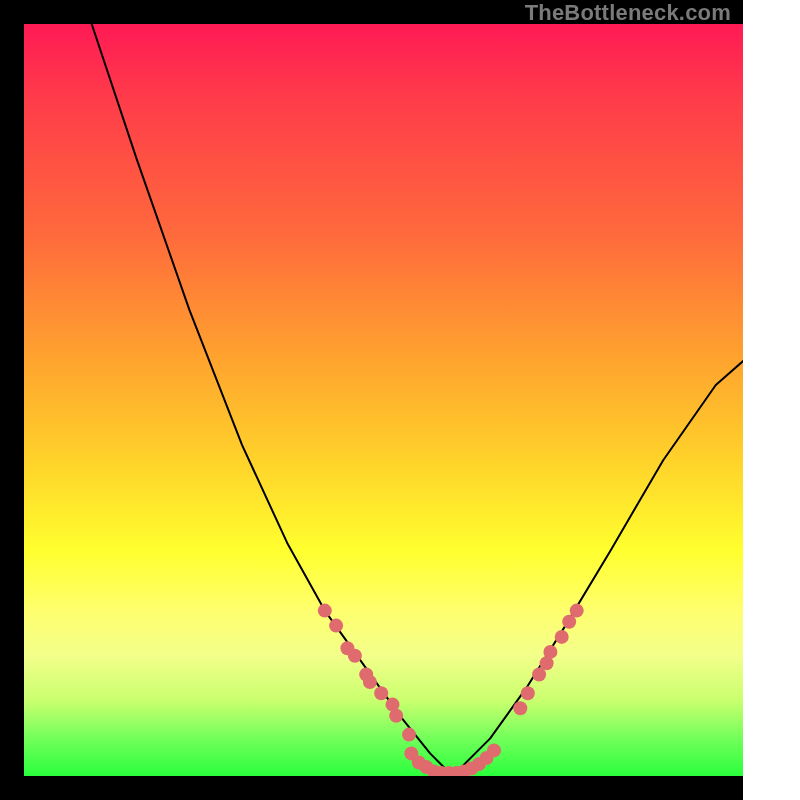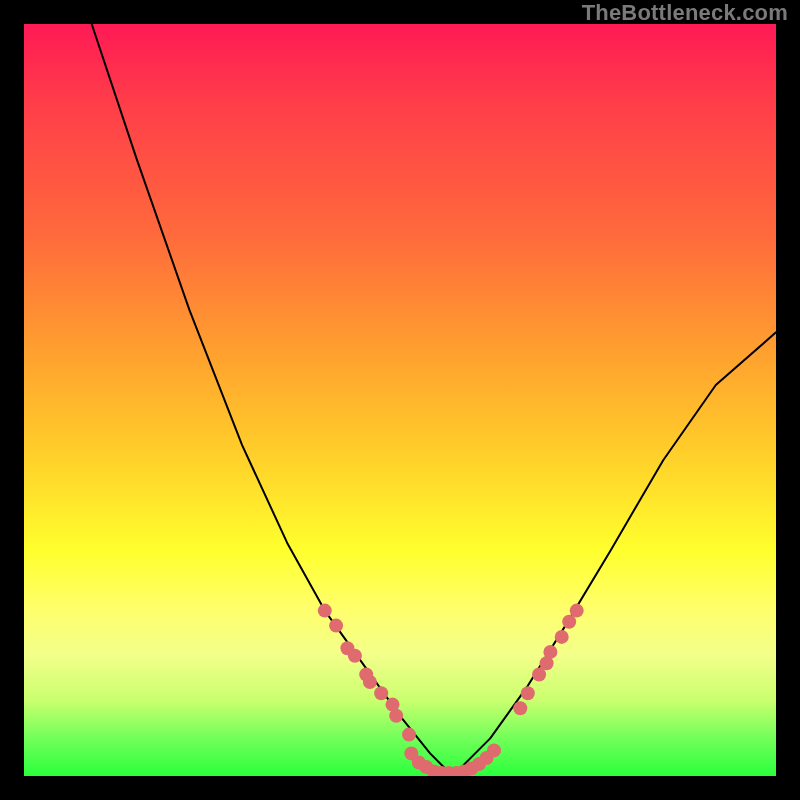--- a/index.html
+++ b/index.html
@@ -2,21 +2,21 @@
 <html><head>
 <meta charset="utf-8">
 <style>
   body {
     margin: 0;
     padding: 0;
     background: #fff;
   }
   .stage {
     position: relative;
-    width: 800px;
+    width: 743px;
     height: 800px;
     overflow: hidden;
   }
   .frame {
     position: absolute;
     left: 0;
     top: 0;
     width: 800px;
     height: 800px;
     box-sizing: border-box;

